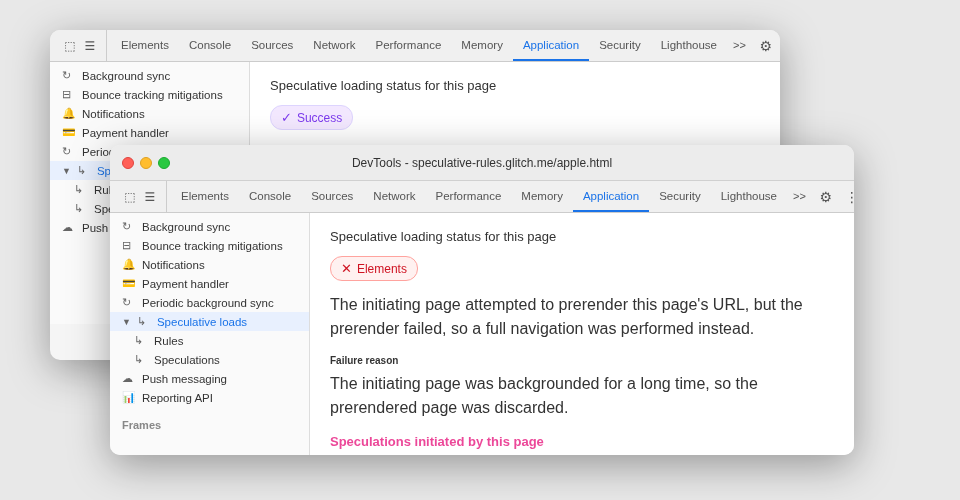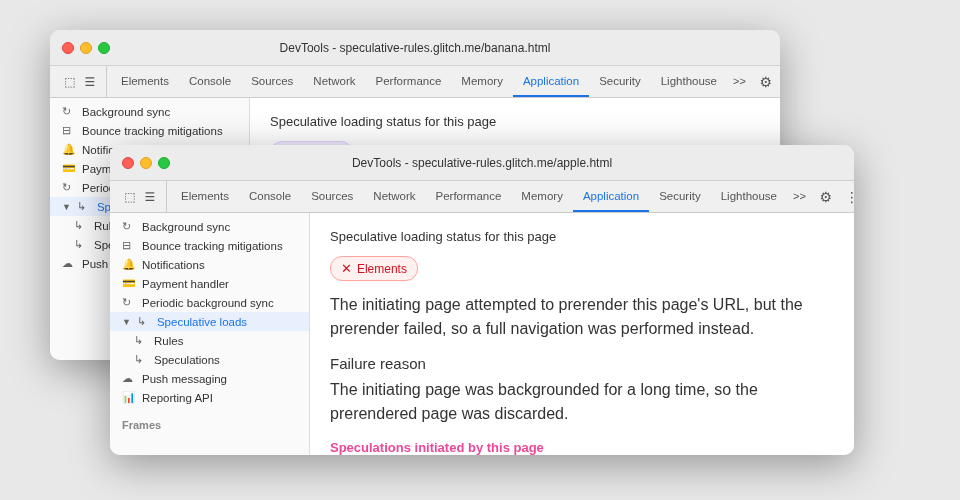--- a/index.html
+++ b/index.html
@@ -250,50 +250,42 @@
     }
 
     .panel-text {
       font-size: 16px;
       color: #333;
       line-height: 1.5;
       margin-bottom: 14px;
     }
 
     .failure-reason-title {
-      font-size: 15px;
-      font-weight: 400;
+      font-size: 10px;
+      font-weight: 700;
       color: #333;
       margin-bottom: 6px;
     }
 
     .speculations-title {
       font-size: 13px;
       font-weight: 600;
       color: #ec4899;
       margin-top: 4px;
     }
 
     
     .gear-icon::before { content: '⚙'; }
     .dots-icon::before { content: '⋮'; }
   </style>
 </head>
 <body>
 
 <div class="devtools-window window-back">
 
-  <div class="title-bar">
-    <div class="traffic-lights">
-      <div class="traffic-light tl-red"></div>
-      <div class="traffic-light tl-yellow"></div>
-      <div class="traffic-light tl-green"></div>
-    </div>
-    <span class="title-bar-title">DevTools - speculative-rules.glitch.me/banana.html</span>
-  </div>
 
   <div class="tab-bar">
     <div class="devtools-icon-group">
       <div class="devtools-icon">⬚</div>
       <div class="devtools-icon">☰</div>
     </div>
     <div class="tabs-list">
       <div class="tab-item">Elements</div>
       <div class="tab-item">Console</div>
       <div class="tab-item">Sources</div>

